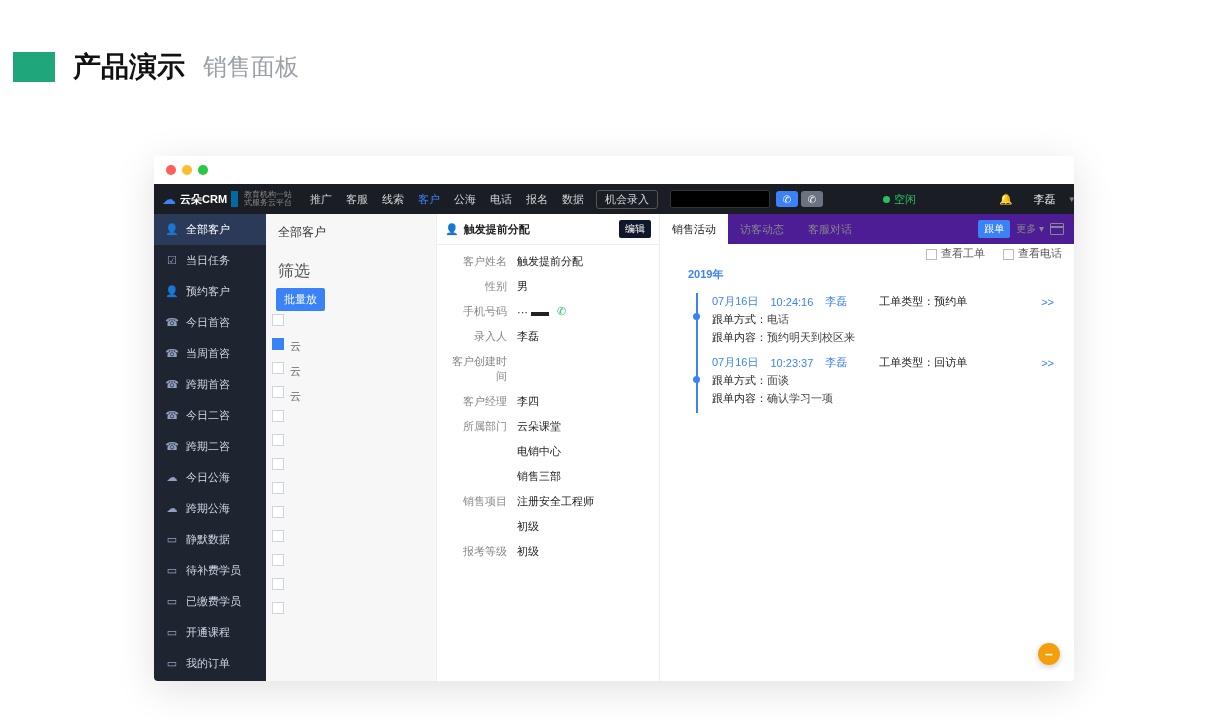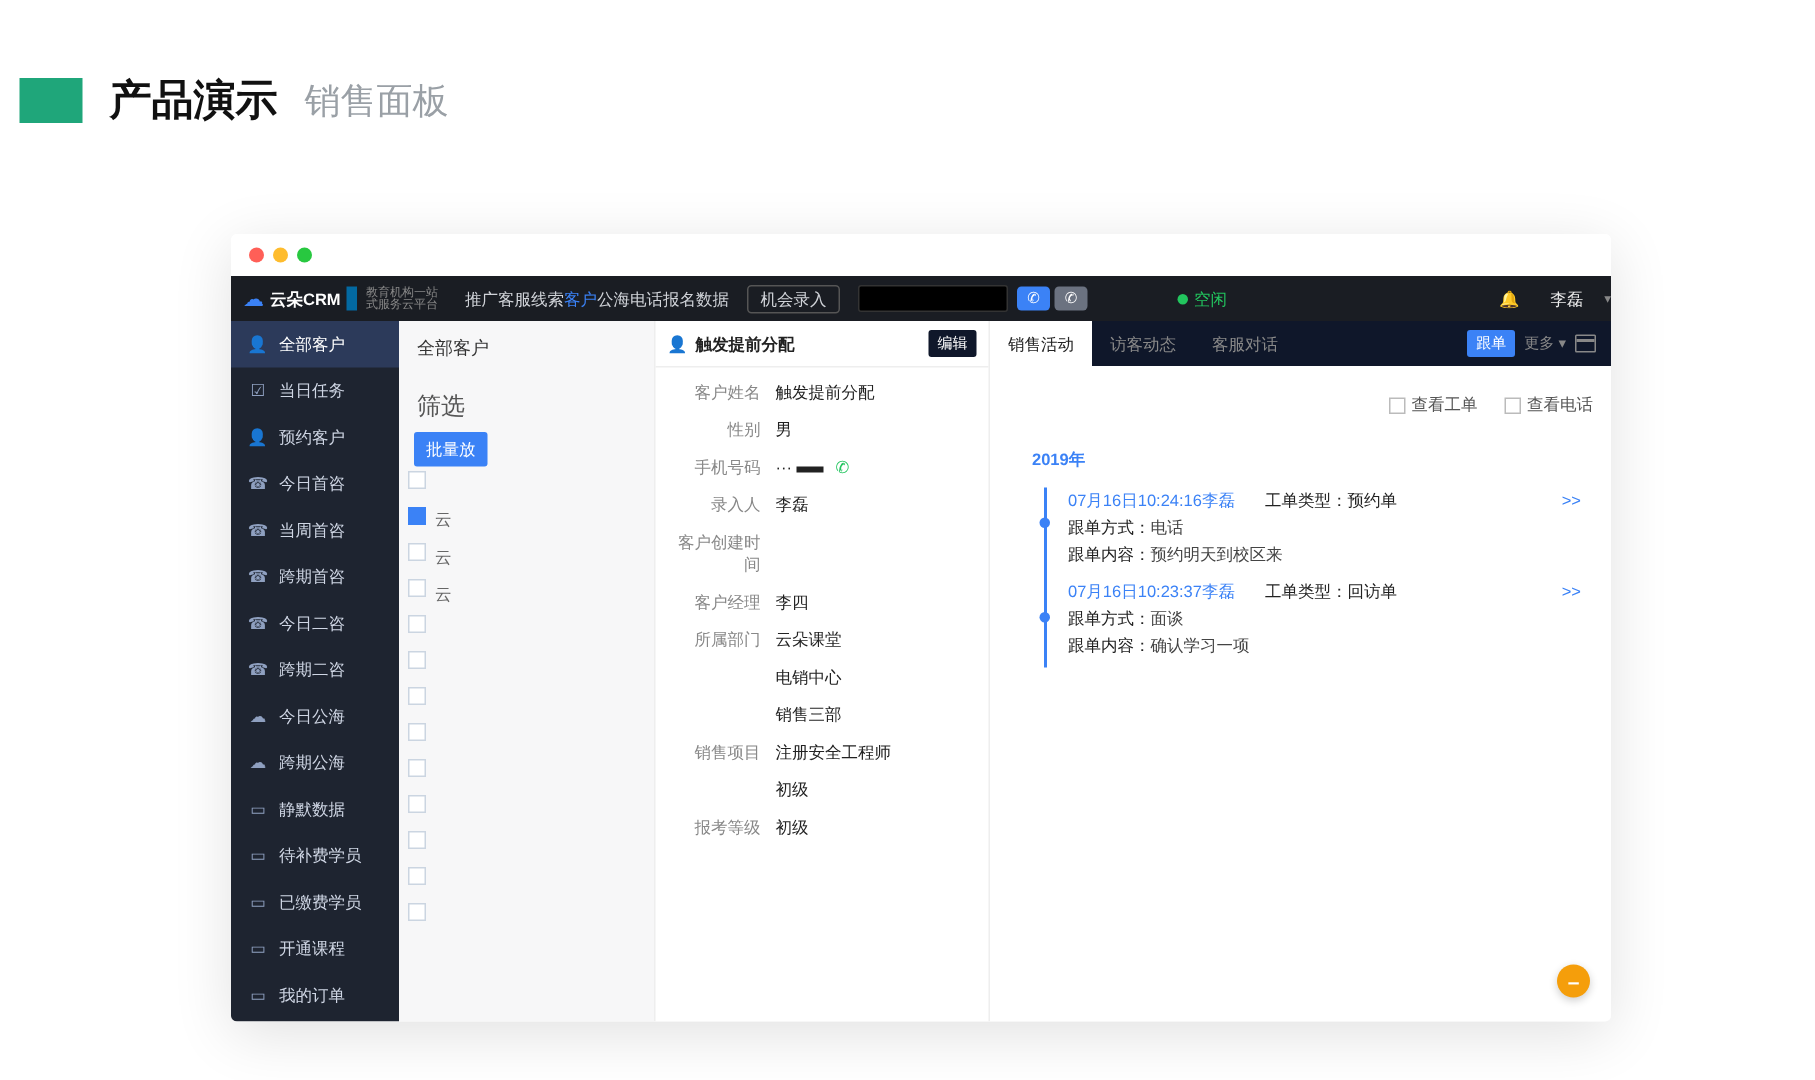--- a/index.html
+++ b/index.html
@@ -18,21 +18,21 @@
 .titlebar { height: 28px; display: flex; align-items: center; padding-left: 12px; gap: 6px; background: #fff; }
 .dot { width: 10px; height: 10px; border-radius: 50%; }
 .dot.r { background: #ff5f57; }
 .dot.y { background: #febc2e; }
 .dot.g { background: #28c840; }
 
 
 .topnav { height: 30px; background: #1a1d23; display: flex; align-items: center; color: #d0d3d8; font-size: 11px; }
 .logo { display: flex; align-items: center; padding: 0 8px; gap: 4px; }
 .logo-sub { color: #888; font-size: 8px; line-height: 1; border-left: 7px solid #0369a1; padding-left: 6px; }
-.nav-items { display: flex; margin-left: 10px; }
+.nav-items { display: flex; gap: 14px; margin-left: 10px; }
 .nav-item { cursor: pointer; }
 .nav-item.active { color: #3b82f6; }
 .nav-btn { border: 1px solid #555; border-radius: 3px; padding: 1px 8px; margin-left: 12px; cursor: pointer; }
 .searchbox { margin-left: 12px; width: 100px; height: 18px; background: #000; border: 1px solid #333; border-radius: 2px; }
 .call-btns { display: flex; gap: 3px; margin-left: 6px; }
 .call-btn { width: 22px; height: 16px; border-radius: 3px; display: flex; align-items: center; justify-content: center; font-size: 10px; color: #fff; }
 .call-btn.blue { background: #3b82f6; }
 .call-btn.gray { background: #6b7280; }
 .status { display: flex; align-items: center; gap: 4px; margin-left: 60px; color: #22c55e; }
 .status-dot { width: 7px; height: 7px; border-radius: 50%; background: #22c55e; }
@@ -67,39 +67,39 @@
 .edit-badge { background: #0f172a; color: #fff; font-size: 10px; padding: 2px 6px; border-radius: 2px; cursor: pointer; }
 .detail-rows { padding: 4px 0; }
 .detail-row { display: flex; padding: 5px 10px; }
 .dr-label { width: 60px; text-align: right; color: #888; margin-right: 10px; }
 .dr-value { color: #222; flex: 1; display: flex; align-items: center; gap: 8px; }
 .phone-icon { color: #22c55e; }
 .phone-masked-bar { width: 18px; height: 4px; background: #222; display: inline-block; }
 
 
 .right-panel { position: absolute; left: 394px; top: 0; right: 0; height: 100%; background: #fff; }
-.tabs { height: 30px; background: #0f172a; display: flex; align-items: center; font-size: 11px; }
+.tabs { height: 30px; background: #4c1d95; display: flex; align-items: center; font-size: 11px; }
 .tab { padding: 0 12px; height: 100%; display: flex; align-items: center; color: #888; cursor: pointer; }
 .tab.active { background: #fff; color: #222; }
 .tabs-right { margin-left: auto; display: flex; align-items: center; gap: 6px; padding-right: 10px; }
 .pill-blue { background: #3b82f6; color: #fff; font-size: 10px; padding: 2px 6px; border-radius: 2px; cursor: pointer; }
 .more-link { color: #888; font-size: 10px; cursor: pointer; }
 .win-icon { width: 14px; height: 12px; border: 1.5px solid #888; border-radius: 1px; position: relative; }
 .win-icon::before { content: ""; position: absolute; left: 0; right: 0; top: 2px; height: 1.5px; background: #888; }
 
-.filters-row { display: flex; justify-content: flex-end; gap: 18px; padding: 18px 12px; font-size: 11px; color: #555; }
+.filters-row { display: flex; justify-content: flex-end; gap: 18px; padding: 2px 12px; font-size: 11px; color: #555; }
 .chk { width: 11px; height: 11px; border: 1px solid #bbb; display: inline-block; vertical-align: middle; margin-right: 4px; }
 
 .timeline { padding: 4px 20px 0 28px; font-size: 11px; position: relative; }
 .year { color: #3b82f6; font-weight: 600; margin-bottom: 12px; }
 .month { color: #3b82f6; margin: 6px 0 8px 24px; }
 .tl-line { position: absolute; left: 36px; top: 30px; width: 2px; height: 120px; background: #3b82f6; }
 .tl-dot { position: absolute; left: 33px; width: 7px; height: 7px; border-radius: 50%; background: #3b82f6; }
 .entry { margin-left: 24px; margin-bottom: 10px; position: relative; }
-.entry-head { display: flex; gap: 0; align-items: center; }
+.entry-head { display: flex; gap: 12px; align-items: center; }
 .entry-date { color: #3b82f6; }
 .entry-time { color: #3b82f6; }
 .entry-user { color: #3b82f6; }
 .entry-type { color: #222; margin-left: 20px; }
 .entry-expand { color: #3b82f6; margin-left: auto; cursor: pointer; }
 .entry-line { color: #444; margin-top: 3px; margin-left: 0; }
 .entry-line .lab { color: #222; }
 
 
 .fab { position: absolute; right: 14px; bottom: 16px; width: 22px; height: 22px; border-radius: 50%; background: #f59e0b; color: #fff; display: flex; align-items: center; justify-content: center; font-weight: 700; font-size: 14px; box-shadow: 0 2px 6px rgba(0,0,0,0.2); cursor: pointer; }

